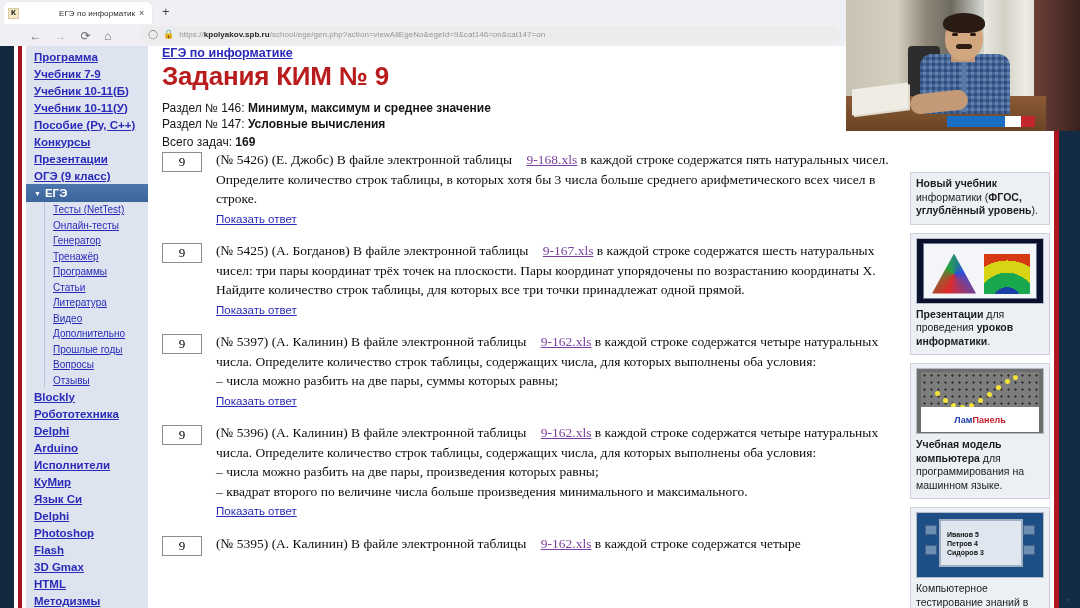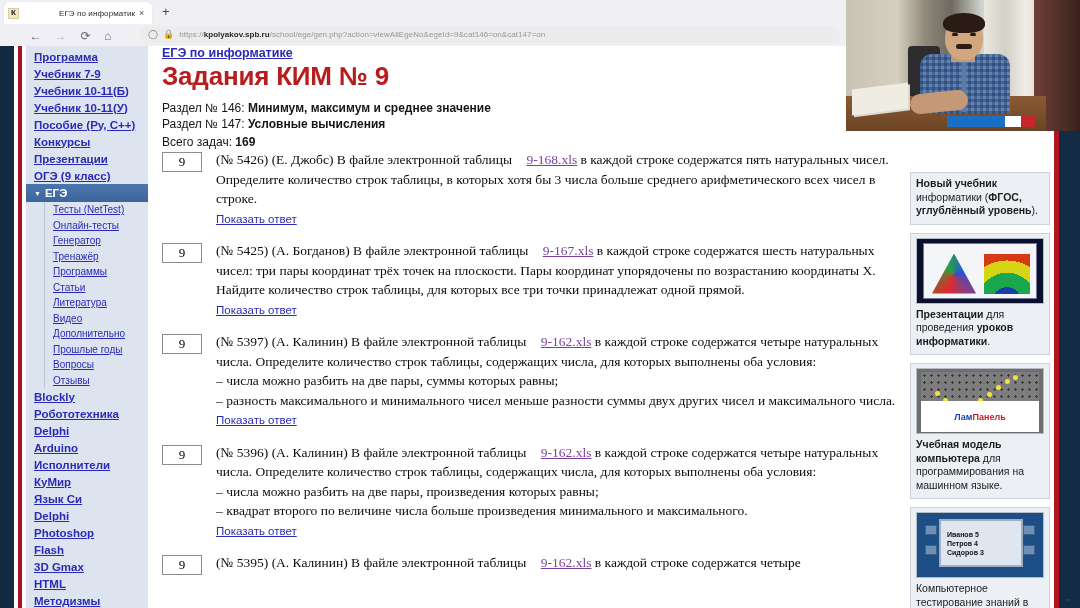--- a/index.html
+++ b/index.html
@@ -149,21 +149,21 @@
   .art-colors{background:#0b0f2e;position:relative;}
   .art-colors .win{position:absolute;left:6px;top:4px;right:6px;bottom:4px;background:#f4f5f8;border:1px solid #6d7594;}
   .art-colors .tri{position:absolute;left:8px;top:10px;width:44px;height:40px;
     background:conic-gradient(from 200deg,#e02a2a,#21a83c,#2a50e0,#e02a2a);clip-path:polygon(50% 0,100% 100%,0 100%);}
   .art-colors .surf{position:absolute;right:6px;top:10px;width:46px;height:40px;
     background:radial-gradient(circle at 50% 120%,#1b3fa8 0 28%,#1aa84e 28% 55%,#d6d414 55% 78%,#d63a14 78% 100%);}
   .art-lamp{background:#6e6e6e;position:relative;}
   .art-lamp .grid{position:absolute;left:4px;top:3px;right:4px;height:44px;
     background-image:radial-gradient(circle,#3a3a3a 1px,transparent 1.2px);background-size:7px 7px;background-color:#7d7d7d;}
   .art-lamp .dot{position:absolute;width:5px;height:5px;border-radius:50%;background:#f6e23a;}
-  .art-lamp .label{position:absolute;left:4px;bottom:1px;right:4px;height:31px;background:#fff;
+  .art-lamp .label{position:absolute;left:4px;bottom:1px;right:4px;height:25px;background:#fff;
     display:flex;align-items:center;justify-content:center;font-size:9px;font-weight:bold;}
   .art-lamp .label .s1{color:#1f3fae;}
   .art-lamp .label .s2{color:#c31d2a;}
   .art-net{background:#1d4e86;position:relative;}
   .art-net .mon{position:absolute;left:22px;top:6px;width:84px;height:48px;background:#dfe6ef;border:2px solid #9fb0c4;
     display:flex;flex-direction:column;justify-content:center;padding-left:6px;box-sizing:border-box;}
   .art-net .row{font-size:7px;font-weight:bold;color:#111;line-height:9px;white-space:nowrap;}
   .art-net .pc{position:absolute;width:10px;height:8px;background:#6e8fb5;border:1px solid #41618a;}
 </style>
 </head>
@@ -280,21 +280,20 @@
             <br><a class="show-answer">Показать ответ</a>
           </div>
         </div>
 
         <div class="task">
           <div class="task-num">9</div>
           <div class="task-body">
             <span>(№ 5397)</span>
             <span>(А. Калинин)</span><span> В файле электронной таблицы </span><a class="xls">9-162.xls</a><span> в каждой строке содержатся четыре натуральных числа. Определите количество строк таблицы, содержащих числа, для которых выполнены оба условия:</span>
             <span class="cond">– числа можно разбить на две пары, суммы которых равны;</span>
-            <span class="cond">– разность максимального и минимального чисел меньше разности суммы двух других чисел и максимального числа.</span>
             <a class="show-answer">Показать ответ</a>
           </div>
         </div>
 
         <div class="task">
           <div class="task-num">9</div>
           <div class="task-body">
             <span>(№ 5396)</span>
             <span>(А. Калинин)</span><span> В файле электронной таблицы </span><a class="xls">9-162.xls</a><span> в каждой строке содержатся четыре натуральных числа. Определите количество строк таблицы, содержащих числа, для которых выполнены оба условия:</span>
             <span class="cond">– числа можно разбить на две пары, произведения которых равны;</span>

